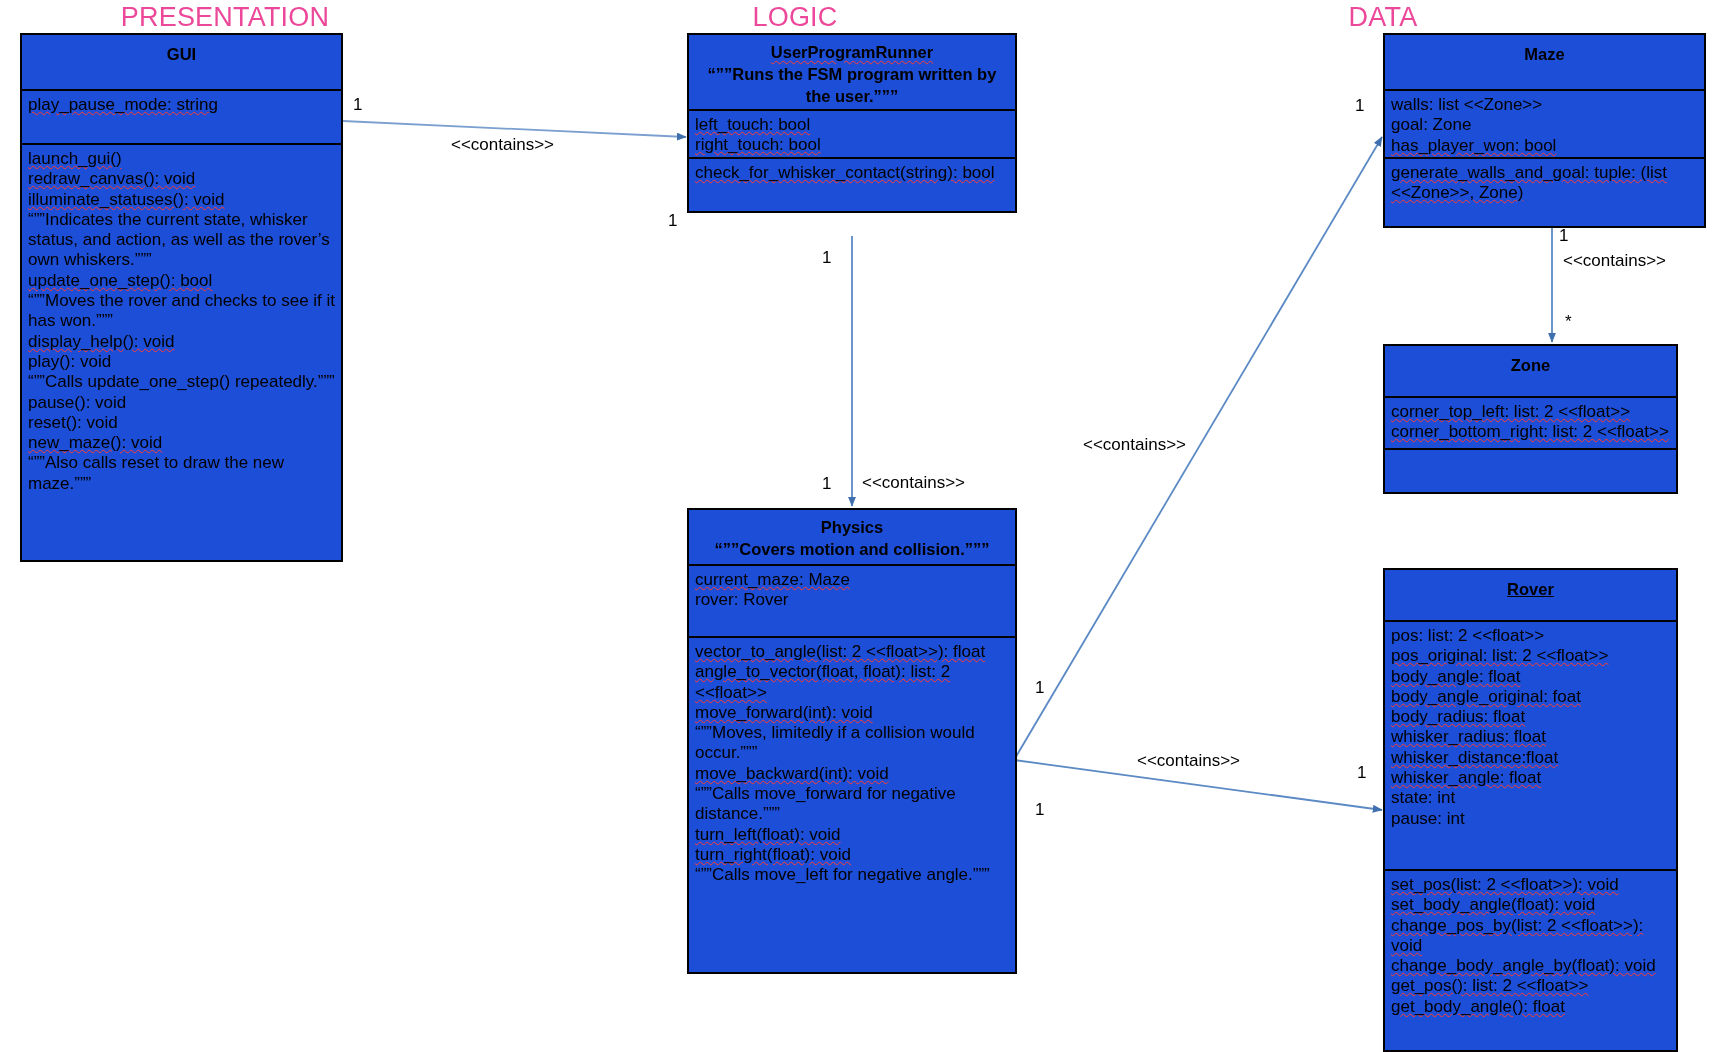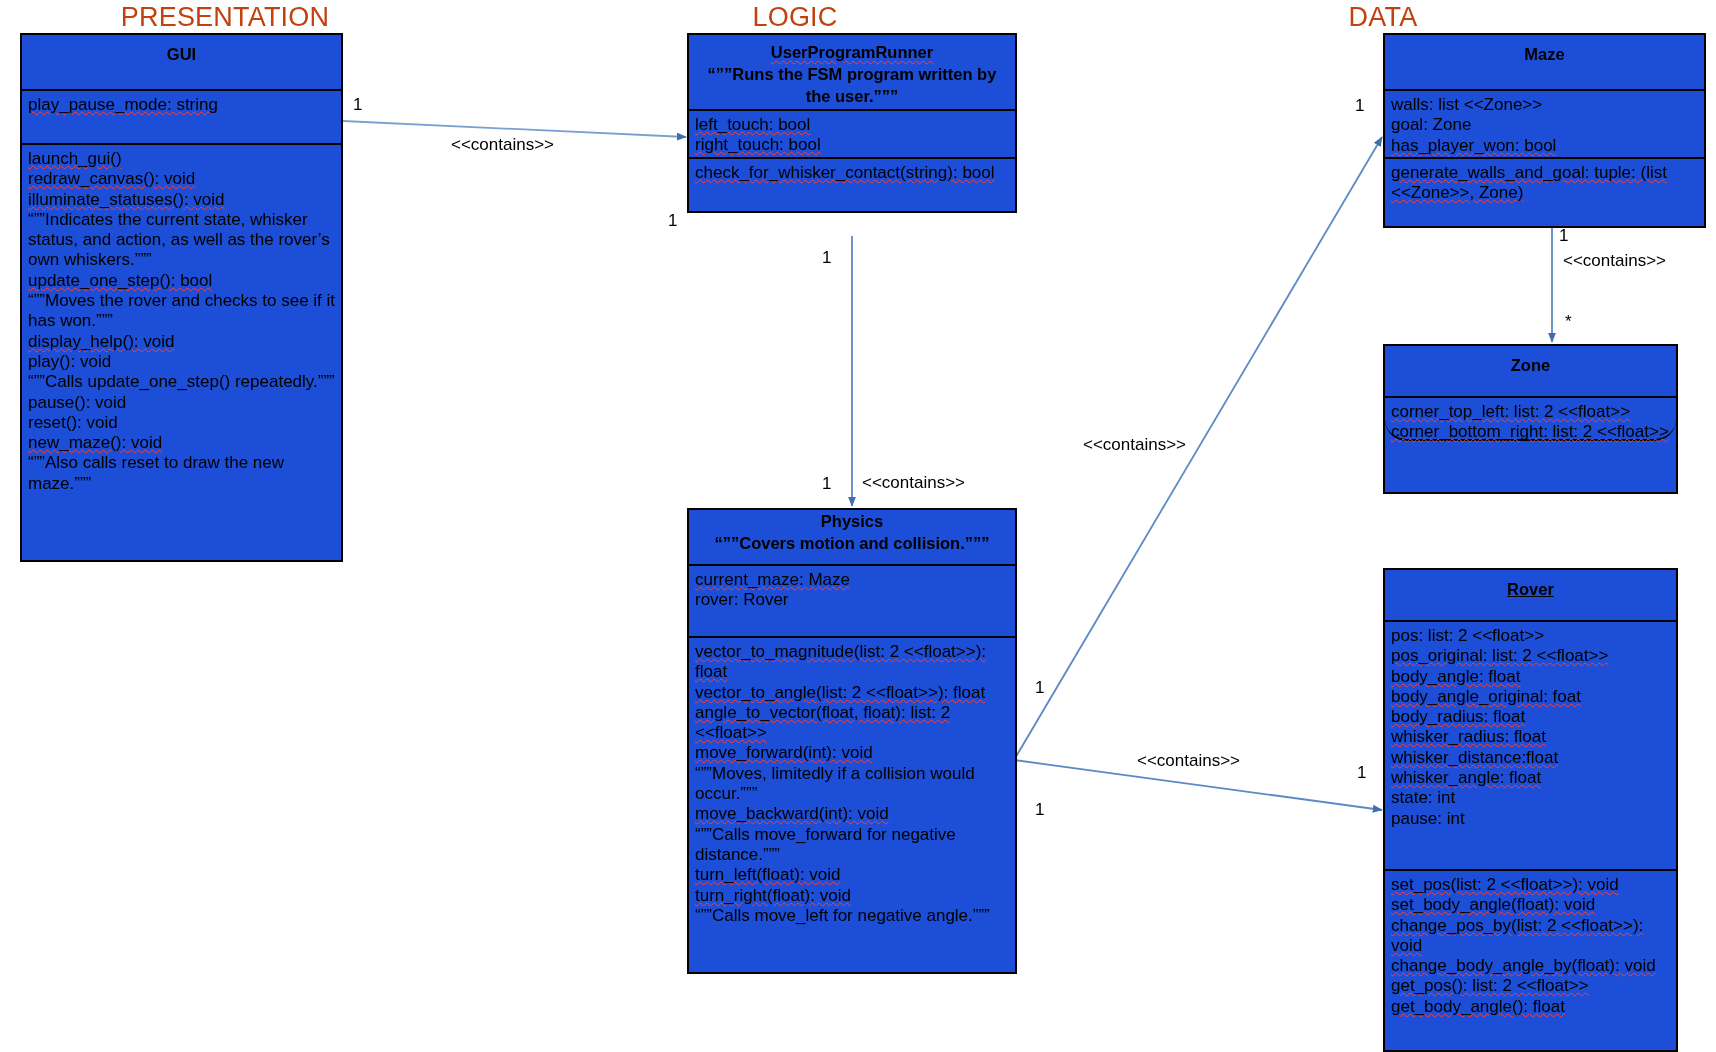--- a/index.html
+++ b/index.html
@@ -23,21 +23,21 @@
   .layer-lines {
     position: absolute;
     left: 0; top: 0;
     width: 1716px;
     height: 1052px;
     pointer-events: none;
   }
   .col-title {
     position: absolute;
     font-size: 27px;
-    color: #c2410c;
+    color: #ec4899;
     letter-spacing: 0.2px;
     text-align: center;
     white-space: nowrap;
   }
   .uml-box {
     position: absolute;
     border: 2px solid #000;
     background: #1d4ed8;
     box-sizing: border-box;
   }
@@ -177,30 +177,29 @@
     <div class="uml-attrs" style="height:48px;">
       <span class="line-item sq">left_touch: bool</span>
       <span class="line-item sq">right_touch: bool</span>
     </div>
     <div class="uml-ops">
       <span class="line-item sq">check_for_whisker_contact(string): bool</span>
     </div>
   </div>
 
   <div class="uml-box" style="left:687px; top:508px; width:330px; height:466px;">
-    <div class="uml-name" style="height:56px; padding-top:0;">
+    <div class="uml-name" style="height:56px; padding-top:6px;">
       <span class="cls plain">Physics</span>
       <span class="doc">“””Covers motion and collision.”””</span>
     </div>
     <div class="uml-attrs" style="height:72px;">
       <span class="line-item sq">current_maze: Maze</span>
       <span class="line-item">rover: Rover</span>
     </div>
     <div class="uml-ops">
-      <span class="line-item sq">vector_to_magnitude(list: 2 &lt;&lt;float&gt;&gt;): float</span>
       <span class="line-item sq">vector_to_angle(list: 2 &lt;&lt;float&gt;&gt;): float</span>
       <span class="line-item sq">angle_to_vector(float, float): list: 2 &lt;&lt;float&gt;&gt;</span>
       <span class="line-item sq">move_forward(int): void</span>
       <span class="line-item">“””Moves, limitedly if a collision would occur.”””</span>
       <span class="line-item sq">move_backward(int): void</span>
       <span class="line-item">“””Calls move_forward for negative distance.”””</span>
       <span class="line-item sq">turn_left(float): void</span>
       <span class="line-item sq">turn_right(float): void</span>
       <span class="line-item">“””Calls move_left for negative angle.”””</span>
     </div>
@@ -217,21 +216,21 @@
     </div>
     <div class="uml-ops">
       <span class="line-item sq">generate_walls_and_goal: tuple: (list &lt;&lt;Zone&gt;&gt;, Zone)</span>
     </div>
   </div>
 
   <div class="uml-box" style="left:1383px; top:344px; width:295px; height:150px;">
     <div class="uml-name" style="height:52px;">
       <span class="cls plain">Zone</span>
     </div>
-    <div class="uml-attrs" style="height:43px;border-radius:24px;">
+    <div class="uml-attrs" style="height:52px;">
       <span class="line-item sq">corner_top_left: list: 2 &lt;&lt;float&gt;&gt;</span>
       <span class="line-item sq">corner_bottom_right: list: 2 &lt;&lt;float&gt;&gt;</span>
     </div>
     <div class="uml-ops"></div>
   </div>
 
   <div class="uml-box" style="left:1383px; top:568px; width:295px; height:484px;">
     <div class="uml-name" style="height:52px;text-decoration:underline;">
       <span class="cls plain">Rover</span>
     </div>

